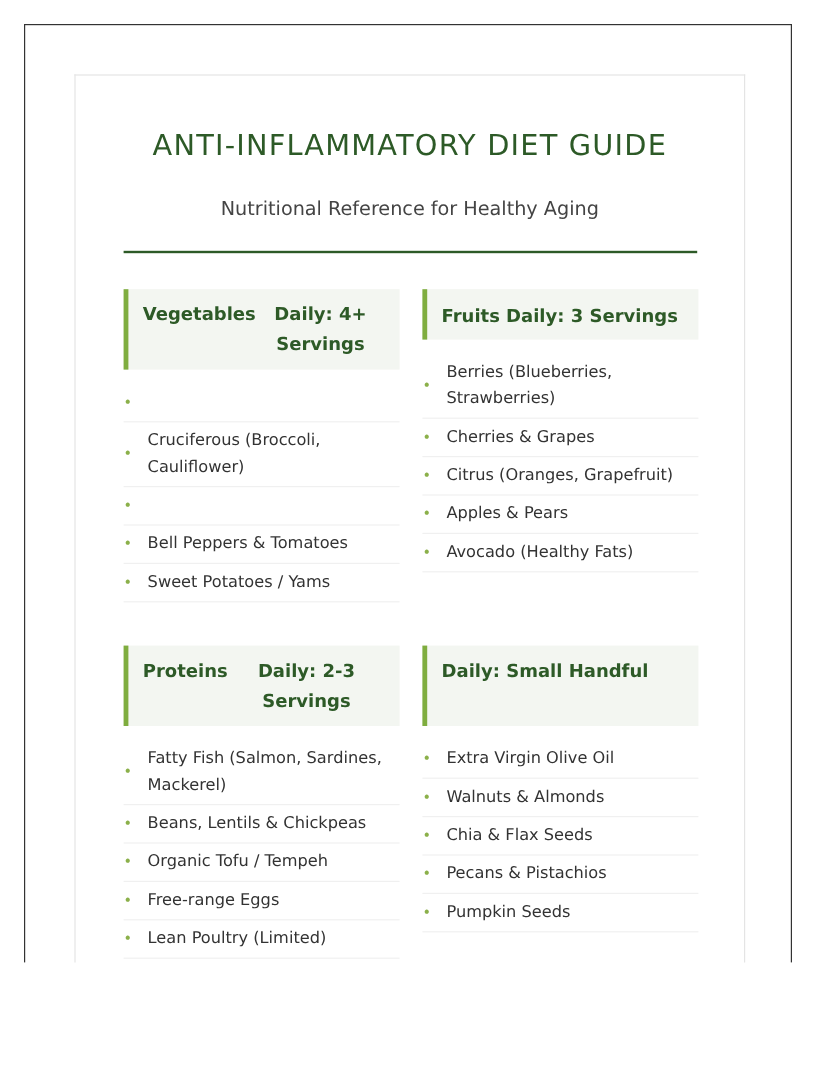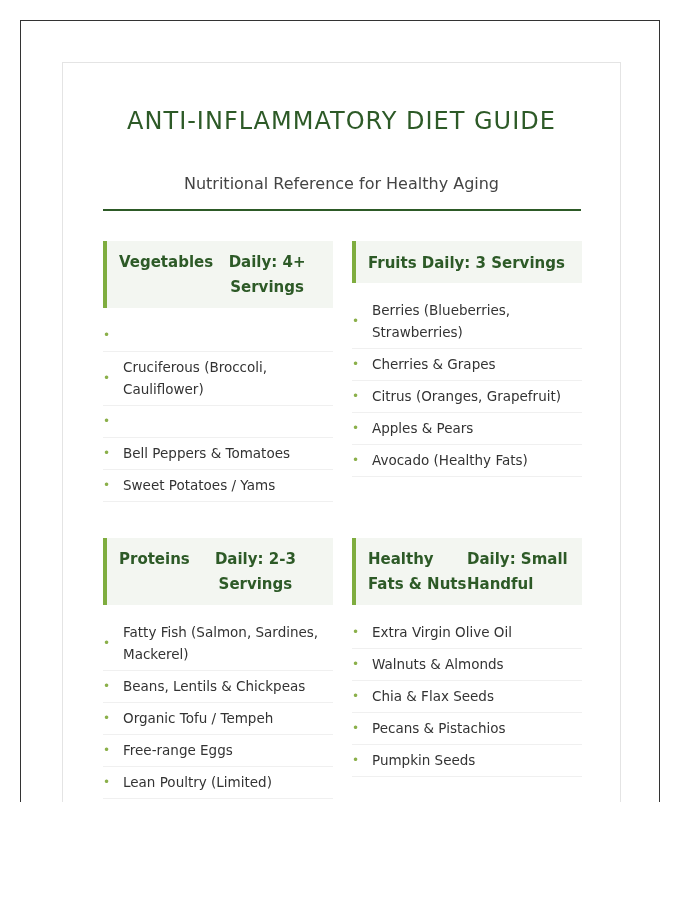--- a/index.html
+++ b/index.html
@@ -5,21 +5,21 @@
   html, body { margin:0; padding:0; background:#ffffff; }
   body { width:700px; height:900px; position:relative; overflow:hidden;
          font-family:"DejaVu Sans", "Liberation Sans", sans-serif; color:#333; }
   .frame { position:absolute; left:20px; top:20px; width:640px; height:782px;
            border:1px solid #333; border-bottom:none; box-sizing:border-box; background:#fff; overflow:hidden; }
   .card { position:absolute; left:41px; top:41px; width:559px; height:760px;
           border:1px solid #e4e4e4; border-bottom:none; box-sizing:border-box; background:#fff; }
   .title { position:absolute; left:0; right:0; top:44px; text-align:center;
            font-size:24px; font-weight:normal; letter-spacing:1px; color:#2d5a27; margin:0; }
   .subtitle { position:absolute; left:0; right:0; top:97px; text-align:center;
-              font-size:16px; color:#444; margin:14px; }
+              font-size:16px; color:#444; margin:4px; }
   .rule { position:absolute; left:40px; width:478px; top:146px; height:2px; background:#2d5a27; }
   .section { position:absolute; width:230px; }
   .sec-head { display:flex; background:#f3f6f1; border-left:4px solid #7fad3f;
               padding:10px 12px 0 12px; box-sizing:border-box;
               font-weight:bold; font-size:15px; color:#2d5a27; line-height:25px; }
   .sec-name { flex:0 0 auto; }
   .sec-serv { flex:1 1 auto; text-align:center; }
   .items { list-style:none; margin:12px 0 0 0; padding:0; }
   .item { display:flex; align-items:center; font-size:13.5px; color:#333; line-height:22px;
           padding:4px 0 5px 0; border-bottom:1px solid #f0f0f0; }
@@ -115,21 +115,20 @@
           </li>
         <li class="item">
             <span class="bullet">•</span>
             <span class="item-text">Lean Poultry (Limited)</span>
           </li>
       </ul>
     </div>
 
     <div class="section" style="left:289px; top:475px;">
       <div class="sec-head" style="height:67px; padding-top:9px;">
-        <span class="sec-name" style="width:99px;">Healthy Fats &amp; Nuts</span>
         <span class="sec-serv" style="text-align:left;">Daily: Small Handful</span>
       </div>
       <ul class="items">
         <li class="item">
             <span class="bullet">•</span>
             <span class="item-text">Extra Virgin Olive Oil</span>
           </li>
         <li class="item">
             <span class="bullet">•</span>
             <span class="item-text">Walnuts &amp; Almonds</span>

